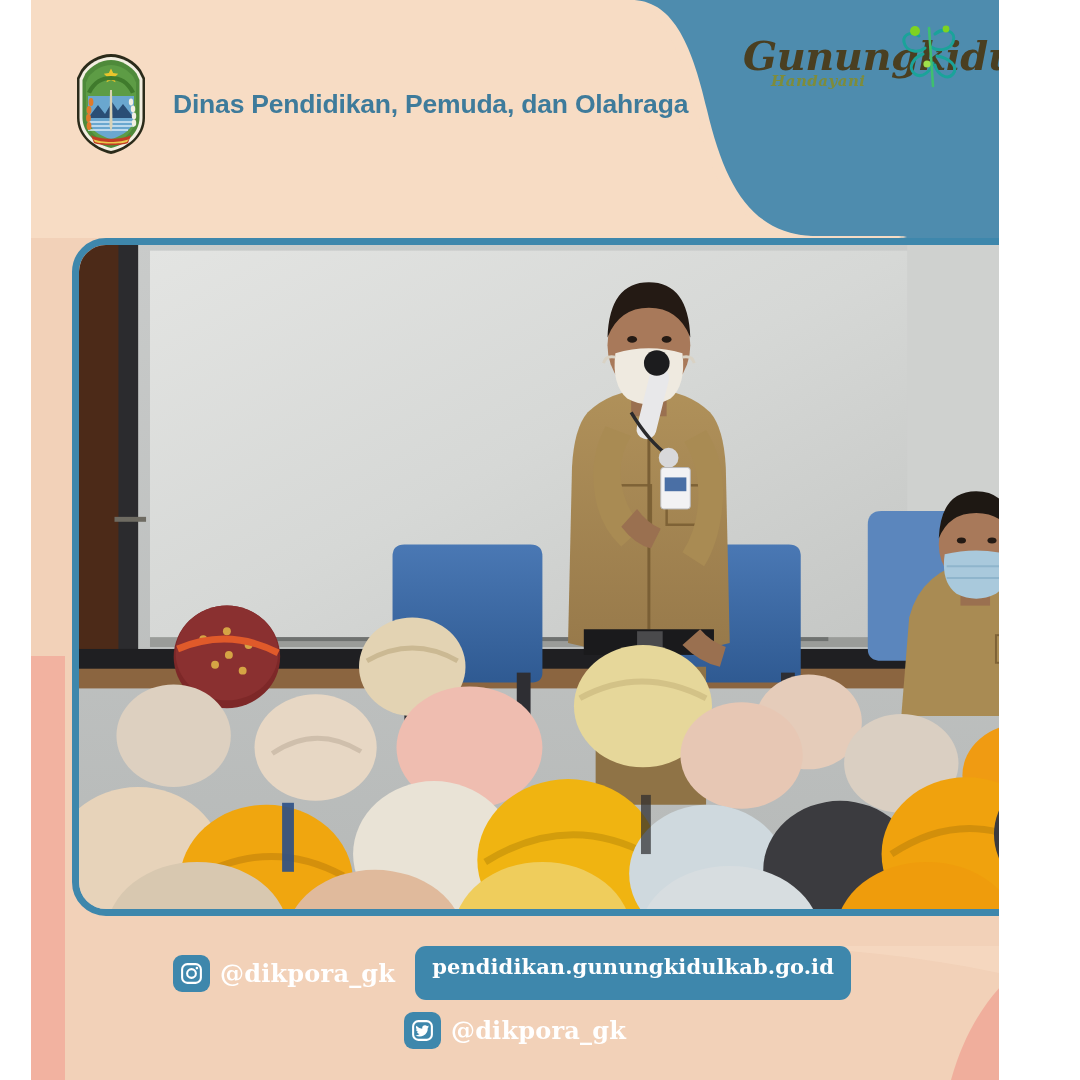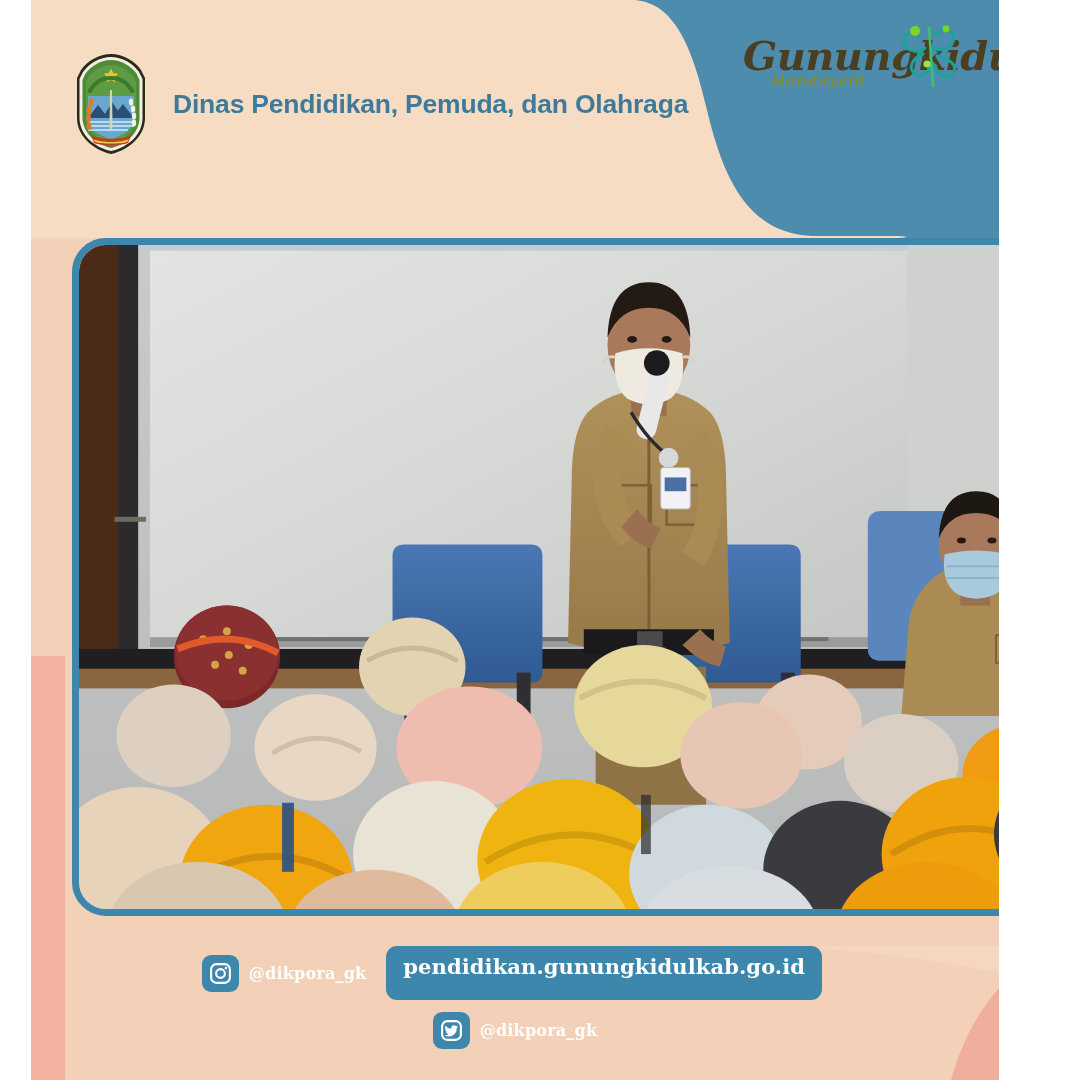--- a/index.html
+++ b/index.html
@@ -155,21 +155,21 @@
     display: flex;
     align-items: center;
     justify-content: center;
     flex: 0 0 auto;
   }
   .sm-icon svg { display:block; }
   .sm-label {
     color: #ffffff;
     font-family: "DejaVu Serif", serif;
     font-weight: bold;
-    font-size: 16px;
+    font-size: 24px;
     letter-spacing: 0.2px;
     white-space: nowrap;
   }
   .sm-label.small { font-size: 19px; }
 
   .url-pill {
     background: #3E87AC;
     border-radius: 11px;
     padding: 8px 17px 21px 17px;
     color: #ffffff;

